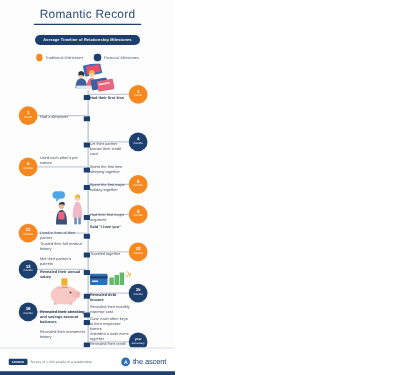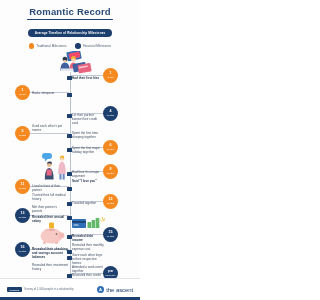--- a/index.html
+++ b/index.html
@@ -8,21 +8,21 @@
     background:#ffffff;
     font-family:"Liberation Sans", sans-serif;
     -webkit-font-smoothing:antialiased;
   }
   .page{position:relative;width:140px;height:300px;background:#fdfdfd;}
 
   
   .header{position:relative;padding-top:6px;text-align:center;}
   .title{
     font-size:9.5px;color:#2a4b78;letter-spacing:.2px;
-    font-weight:700;line-height:11px;
+    font-weight:400;line-height:11px;
   }
   .title-rule{
     width:86px;height:1.6px;background:#1d3f6e;margin:1.5px auto 0;border-radius:1px;
   }
   .subtitle-pill{
     display:inline-block;margin-top:3px;
     background:#1d3f6e;color:#ffffff;
     font-size:3.1px;letter-spacing:.12px;font-weight:700;
     padding:2.2px 7px;border-radius:6px;line-height:4px;
     white-space:nowrap;

